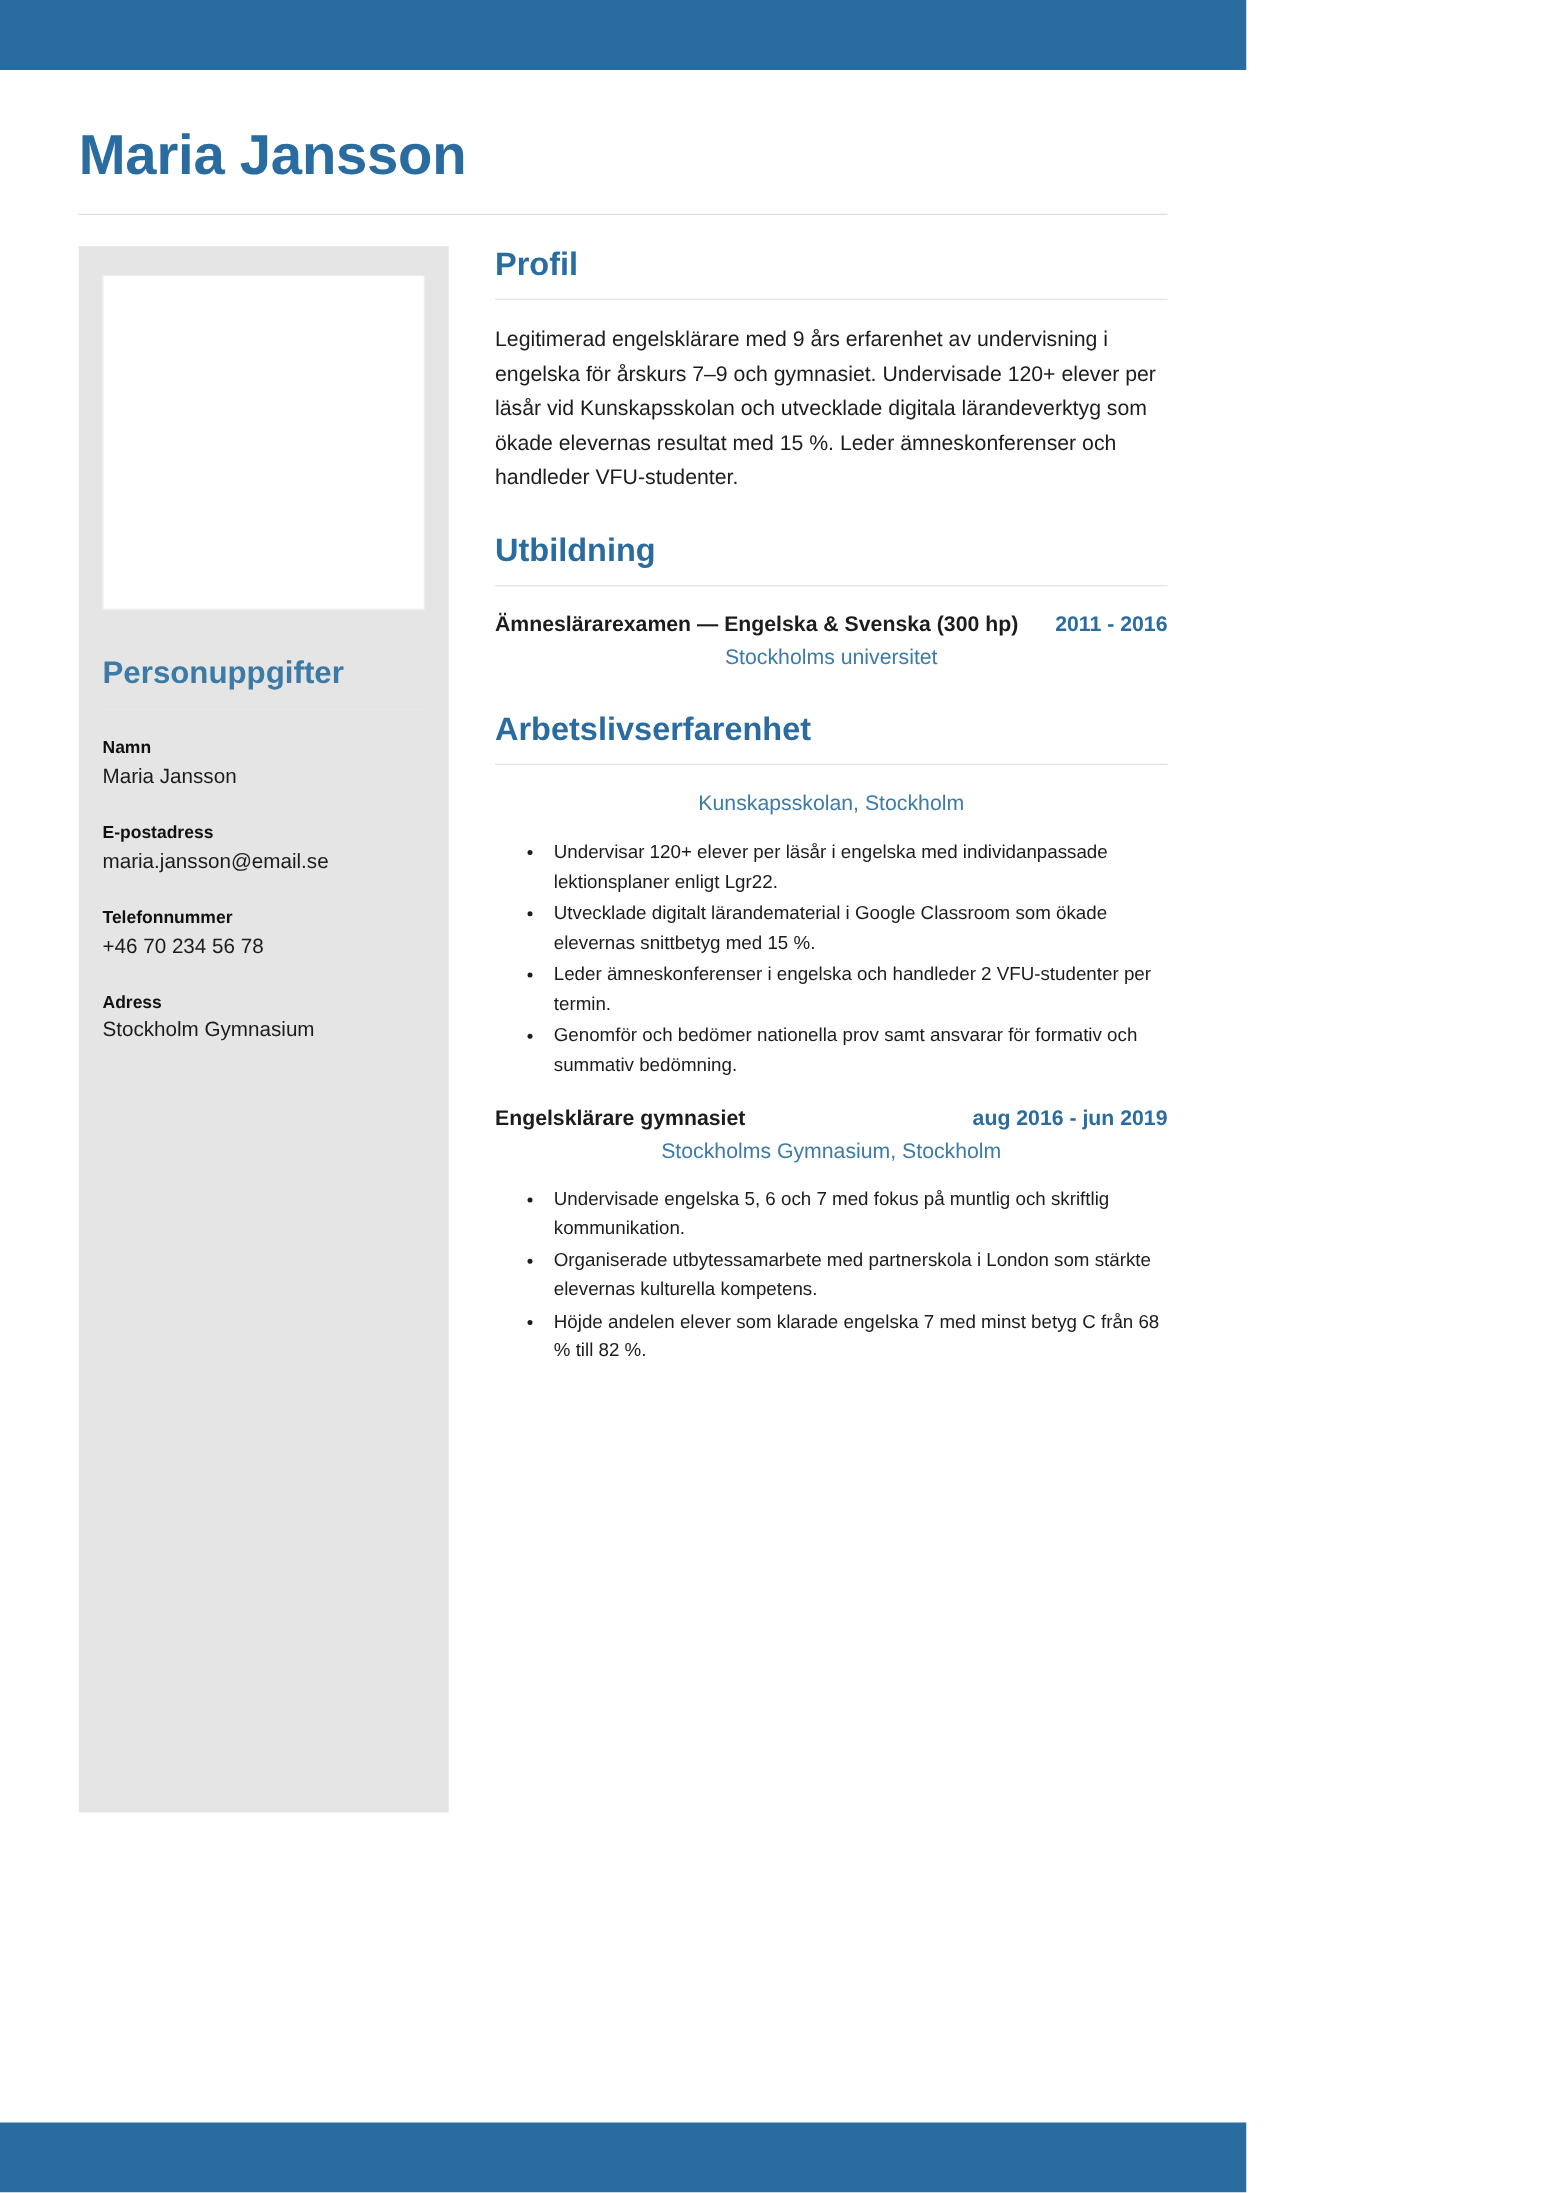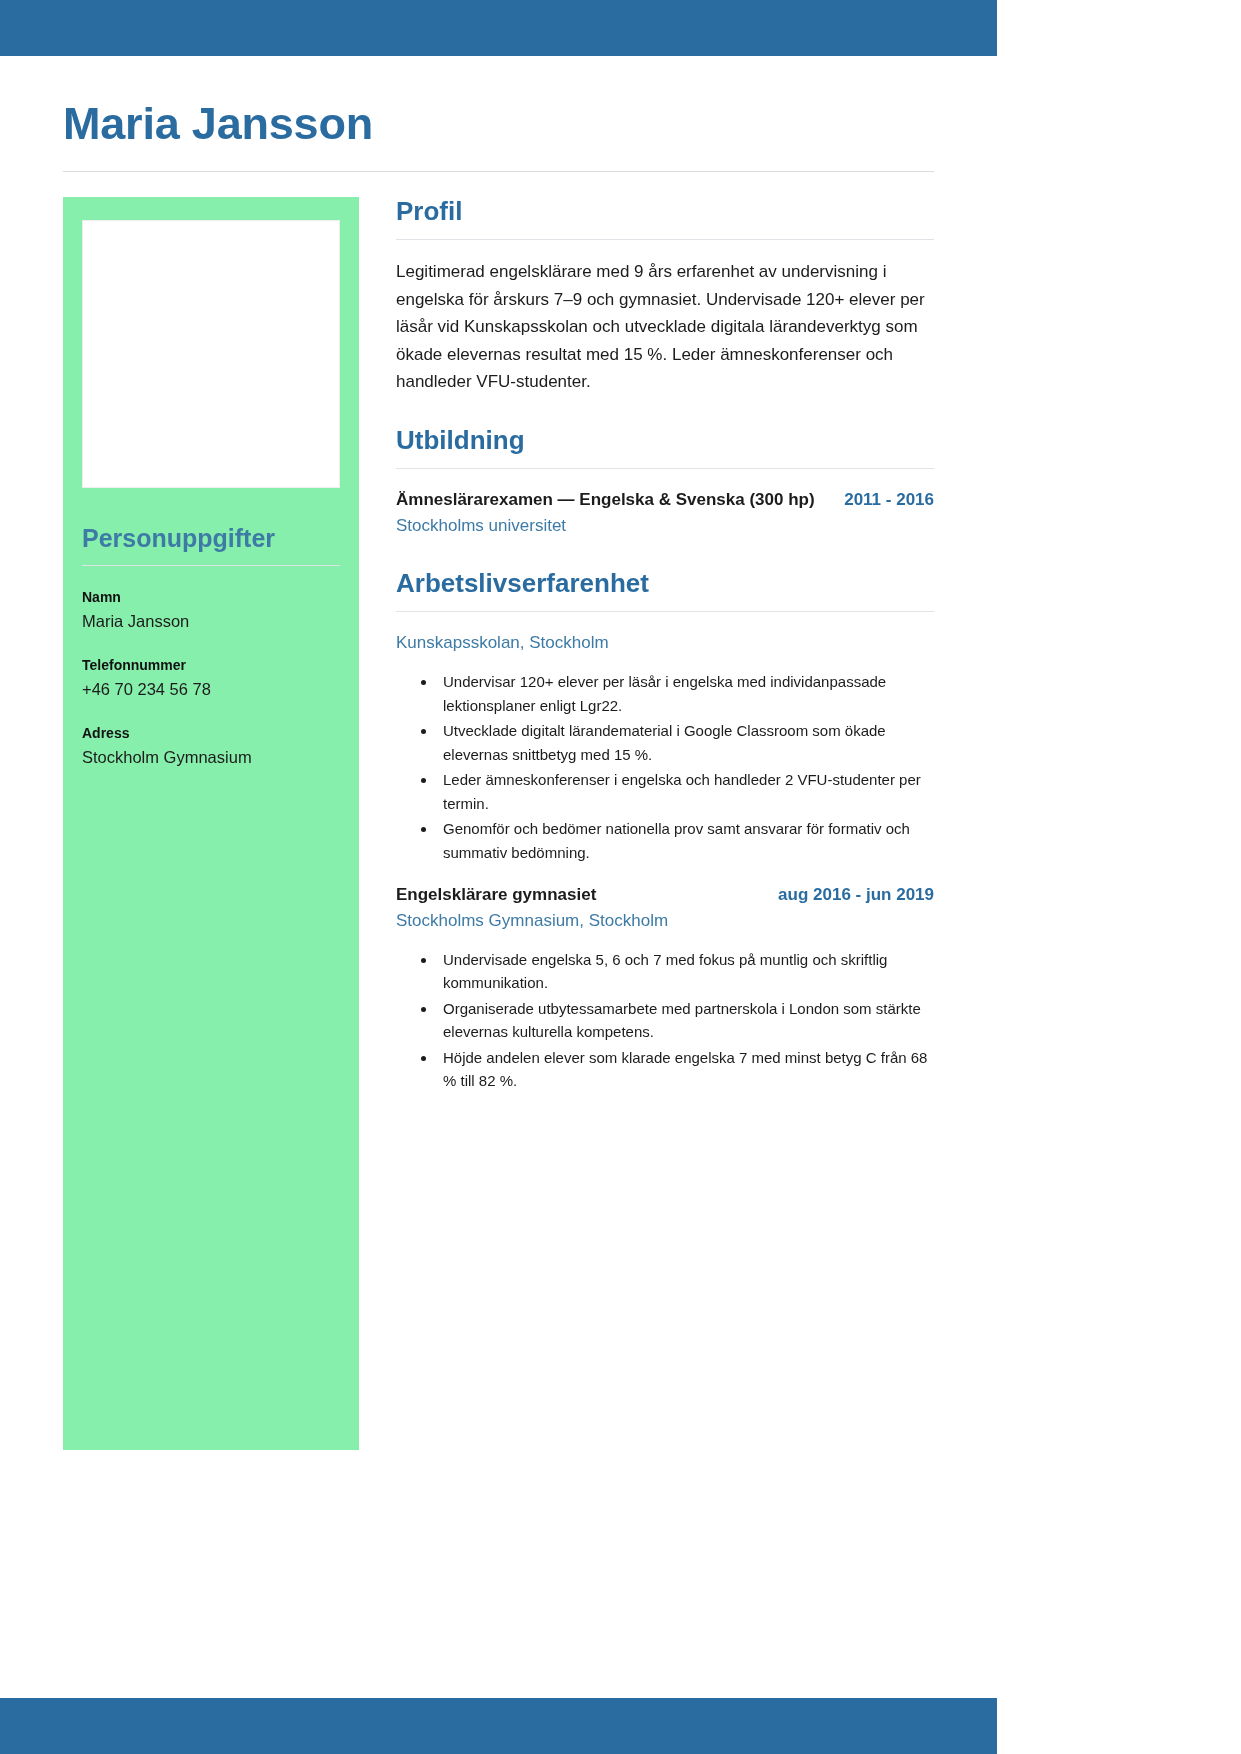--- a/index.html
+++ b/index.html
@@ -57,21 +57,21 @@
   }
   .columns {
     display: flex;
     align-items: flex-start;
     margin-top: 25px;
   }
   
   .sidebar {
     width: 296px;
     flex: 0 0 296px;
-    background: #86efac;
+    background: #e5e5e5;
     padding: 23px 19px 40px 19px;
     min-height: 1253px;
   }
   .photo-frame {
     width: 258px;
     height: 268px;
     background: #ffffff;
     border: 1px solid #eceef1;
     margin: 0 auto 0 auto;
   }
@@ -151,20 +151,21 @@
     line-height: 1.45;
     white-space: nowrap;
     flex: 0 0 auto;
     text-align: right;
   }
   .entry-org {
     font-size: 17px;
     color: #3d7ba6;
     line-height: 1.45;
     margin-top: 1px;
+    text-align: center;
   }
   .bullets {
     margin: 14px 0 0 0;
     padding-left: 41px;
   }
   .bullets li {
     font-size: 15px;
     line-height: 1.57;
     color: #1c1c1c;
     margin-bottom: 2px;
@@ -202,20 +203,24 @@
         <div class="photo-frame"></div>
 
         <h2 class="sidebar-heading">Personuppgifter</h2>
         <div class="sidebar-rule"></div>
 
         <div class="field">
           <div class="field-label">Namn</div>
           <div class="field-value">Maria Jansson</div>
         </div>
 
+        <div class="field">
+          <div class="field-label">E-postadress</div>
+          <div class="field-value">maria.jansson@email.se</div>
+        </div>
 
         <div class="field">
           <div class="field-label">Telefonnummer</div>
           <div class="field-value">+46 70 234 56 78</div>
         </div>
 
         <div class="field">
           <div class="field-label">Adress</div>
           <div class="field-value">Stockholm Gymnasium</div>
         </div>

